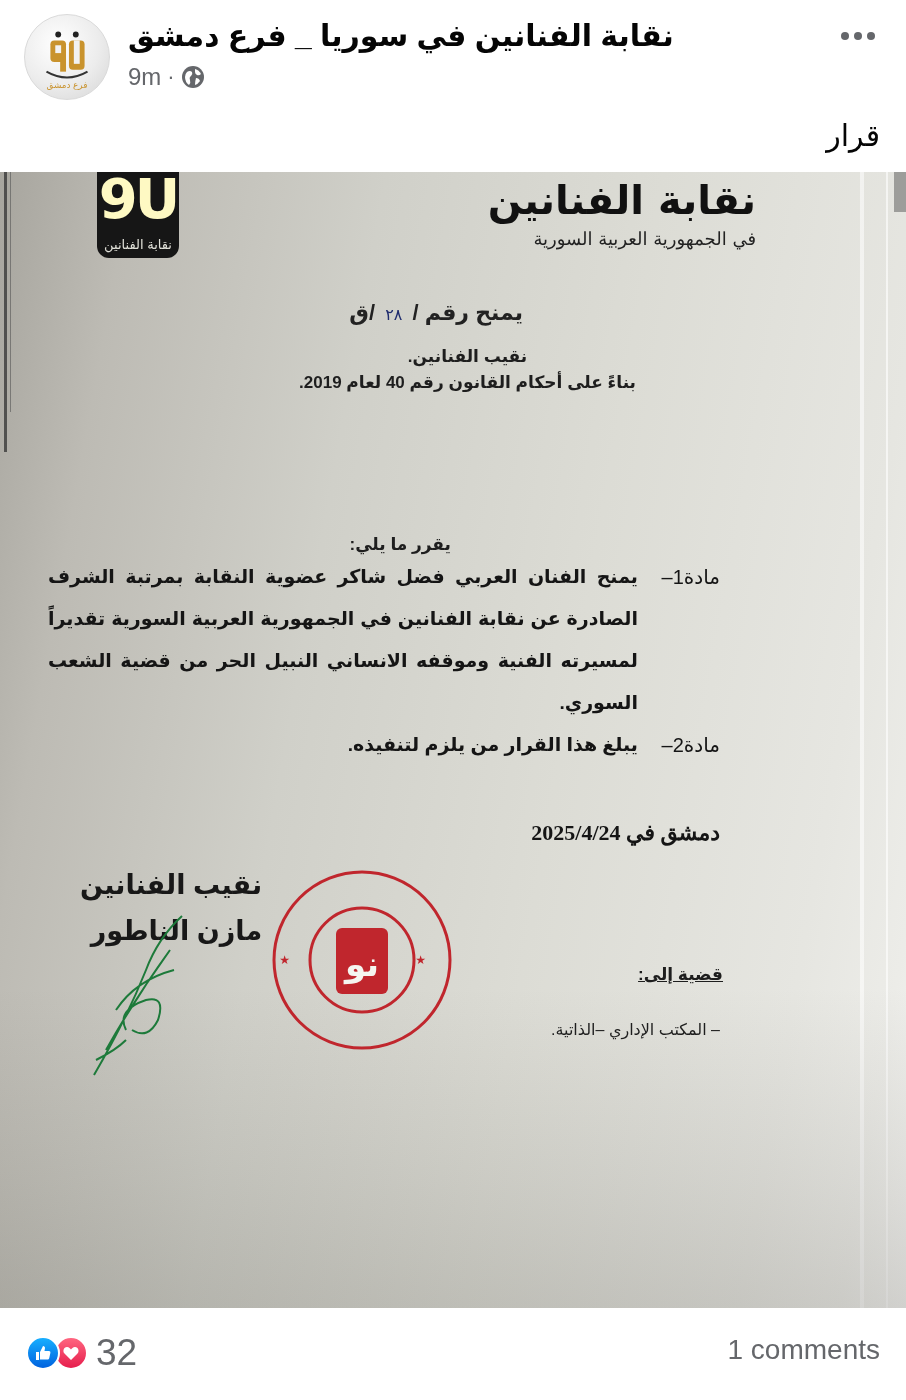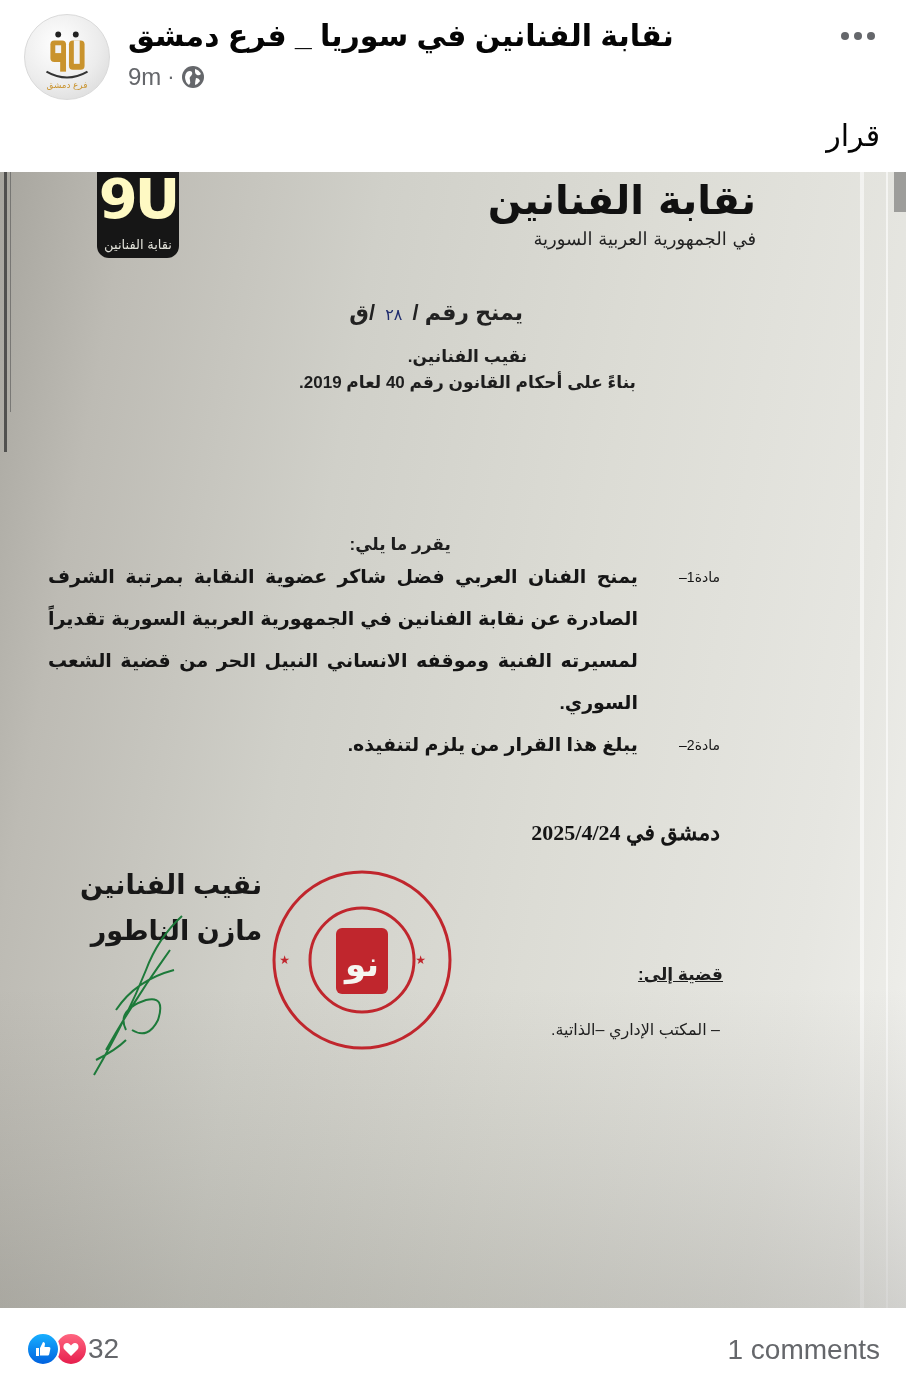--- a/index.html
+++ b/index.html
@@ -44,42 +44,42 @@
 
   .decision-no { position: absolute; right: 383px; top: 128px; font-size: 22px; font-weight: bold; color: #222; white-space: nowrap; }
   .decision-no .hand { color: #1f2c6e; font-weight: normal; font-size: 16px; margin: 0 4px; }
 
   .preamble { position: absolute; right: 270px; top: 172px; font-size: 17px; font-weight: bold; line-height: 26px; color: #1e1e1e; text-align: center; white-space: nowrap; }
   .preamble div { }
 
   .resolve { position: absolute; right: 455px; top: 342px; font-size: 17px; font-weight: bold; color: #1e1e1e; margin-top: 20px; }
 
   .article { position: absolute; right: 186px; font-size: 19px; font-weight: bold; color: #151515; line-height: 42px; white-space: nowrap; }
-  .article .label { position: absolute; right: 0; top: 0; font-weight: normal; font-size: 14px; }
+  .article .label { position: absolute; right: 0; top: 0; font-weight: normal; font-size: 20px; }
   .article .body { margin-right: 82px; width: 590px; white-space: normal; text-align: justify; }
   .a1 { top: 384px; }
   .a2 { top: 552px; }
 
   .date-line { position: absolute; right: 186px; top: 648px; font-size: 22px; font-weight: bold; color: #151515; font-family: "Liberation Serif", serif; }
 
   .signer { position: absolute; left: 80px; top: 690px; text-align: right; font-size: 27px; font-weight: bold; line-height: 46px; color: #181818; }
 
   .copy-to { position: absolute; right: 183px; top: 792px; font-size: 17px; font-weight: bold; text-decoration: underline; color: #1e1e1e; }
   .copy-list { position: absolute; right: 186px; top: 848px; font-size: 16px; color: #1e1e1e; }
 
   .stamp { position: absolute; left: 270px; top: 696px; width: 184px; height: 184px; }
   .signature { position: absolute; left: 86px; top: 738px; width: 120px; height: 170px; }
 
   
   .footer { position: absolute; left: 0; top: 1308px; width: 906px; height: 92px; background: #fff; }
   .reactions { position: absolute; left: 26px; top: 24px; display: flex; align-items: center; cursor: pointer; }
   .react-icon { width: 34px; height: 34px; border-radius: 50%; border: 2px solid #fff; display: flex; align-items: center; justify-content: center; }
   .like-icon { background: linear-gradient(180deg, #18afff, #0062df); z-index: 2; }
   .love-icon { background: linear-gradient(180deg, #ff6680, #e61e4d); margin-left: -6px; z-index: 1; }
-  .react-count { font-size: 28px; color: #65676b; }
+  .react-count { font-size: 37px; color: #65676b; margin-left: 8px; }
   .comments-link { position: absolute; right: 26px; top: 26px; font-size: 28px; color: #65676b; cursor: pointer; }
 </style>
 </head>
 <body>
 
 <div class="post-header">
   <div class="avatar">
     <svg viewBox="0 0 86 86">
       <circle cx="34" cy="20" r="3" fill="#222"></circle>
       <circle cx="52" cy="20" r="3" fill="#222"></circle>

